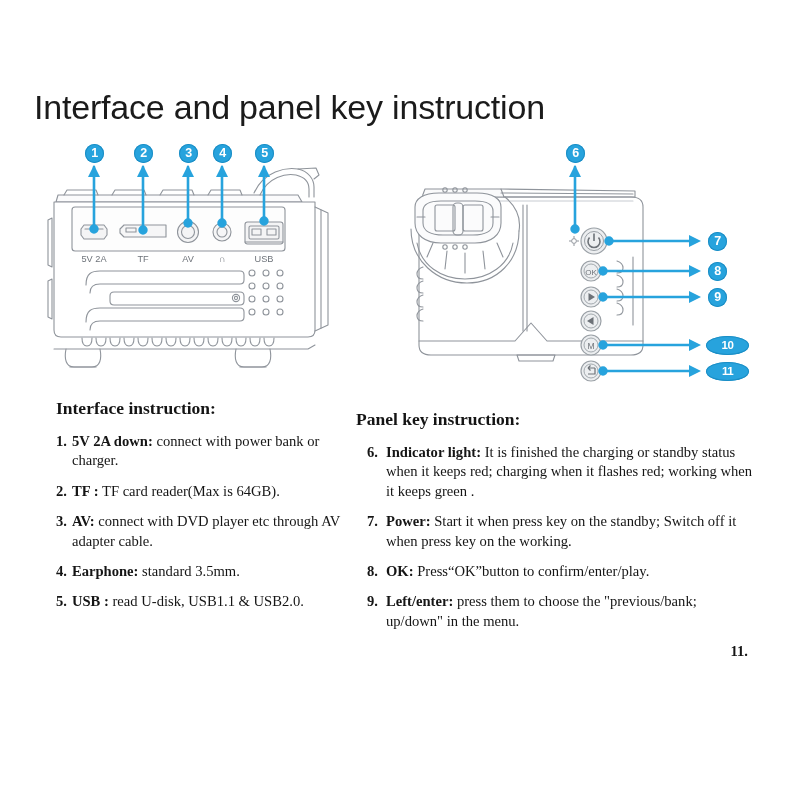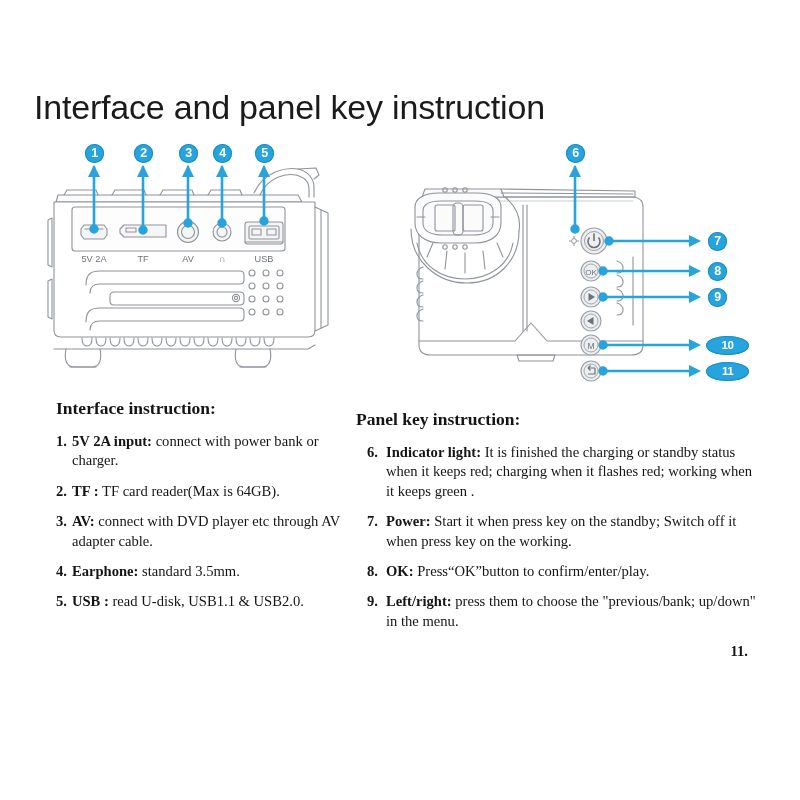--- a/index.html
+++ b/index.html
@@ -365,21 +365,21 @@
     <div class="badge wide" style="left:301px; top:191px;">10</div>
     <div class="badge wide" style="left:301px; top:217px;">11</div>
   </div>
 </div>
 
 <div class="col col-left">
   <div class="sec-head">Interface instruction:</div>
 
   <div class="item">
     <span class="num">1.</span>
-    <span class="body"><span class="lead">5V 2A input:</span><span> connect with power bank or charger.</span></span>
+    <span class="body"><span class="lead">5V 2A down:</span><span> connect with power bank or charger.</span></span>
   </div>
 
   <div class="item">
     <span class="num">2.</span>
     <span class="body"><span class="lead">TF :</span><span> TF card reader(Max is 64GB).</span></span>
   </div>
 
   <div class="item">
     <span class="num">3.</span>
     <span class="body"><span class="lead">AV:</span><span> connect with DVD player etc through AV adapter cable.</span></span>
@@ -409,20 +409,20 @@
     <span class="body"><span class="lead">Power:</span><span> Start it when press key on the standby; Switch off it when press key on the working.</span></span>
   </div>
 
   <div class="item">
     <span class="num">8.</span>
     <span class="body"><span class="lead">OK:</span><span> Press“OK”button to confirm/enter/play.</span></span>
   </div>
 
   <div class="item">
     <span class="num">9.</span>
-    <span class="body"><span class="lead">Left/right:</span><span> press them to choose the "previous/bank; up/down" in the menu.</span></span>
+    <span class="body"><span class="lead">Left/enter:</span><span> press them to choose the "previous/bank; up/down" in the menu.</span></span>
   </div>
 
 
   <div class="item indent">
     <span class="num">11.</span>
   </div>
 </div>
 
 </body></html>

